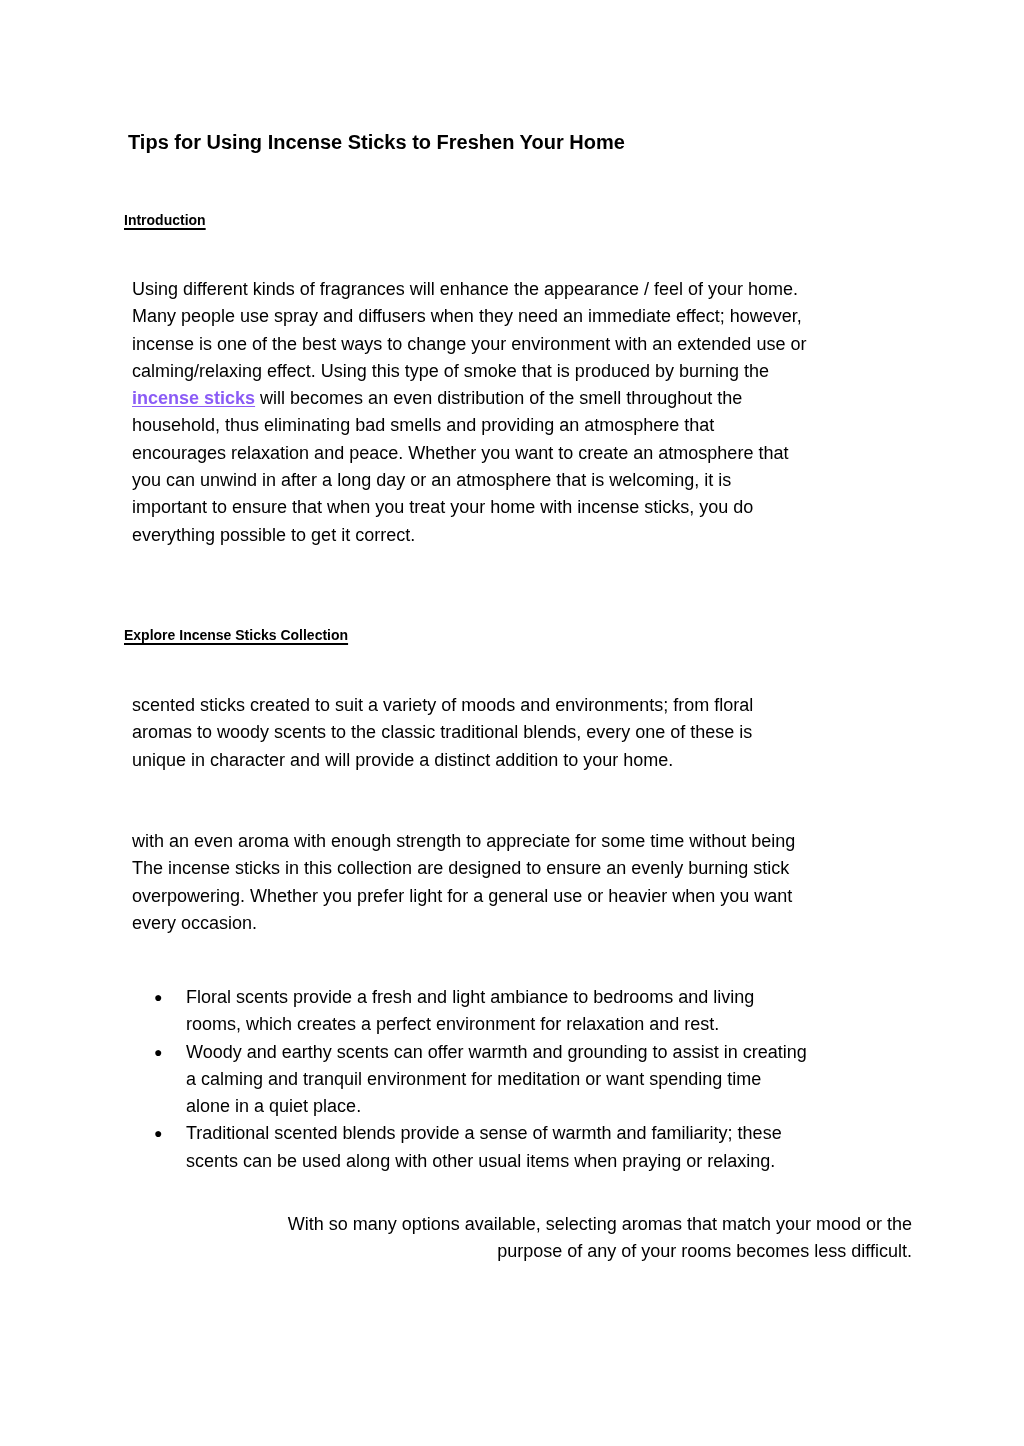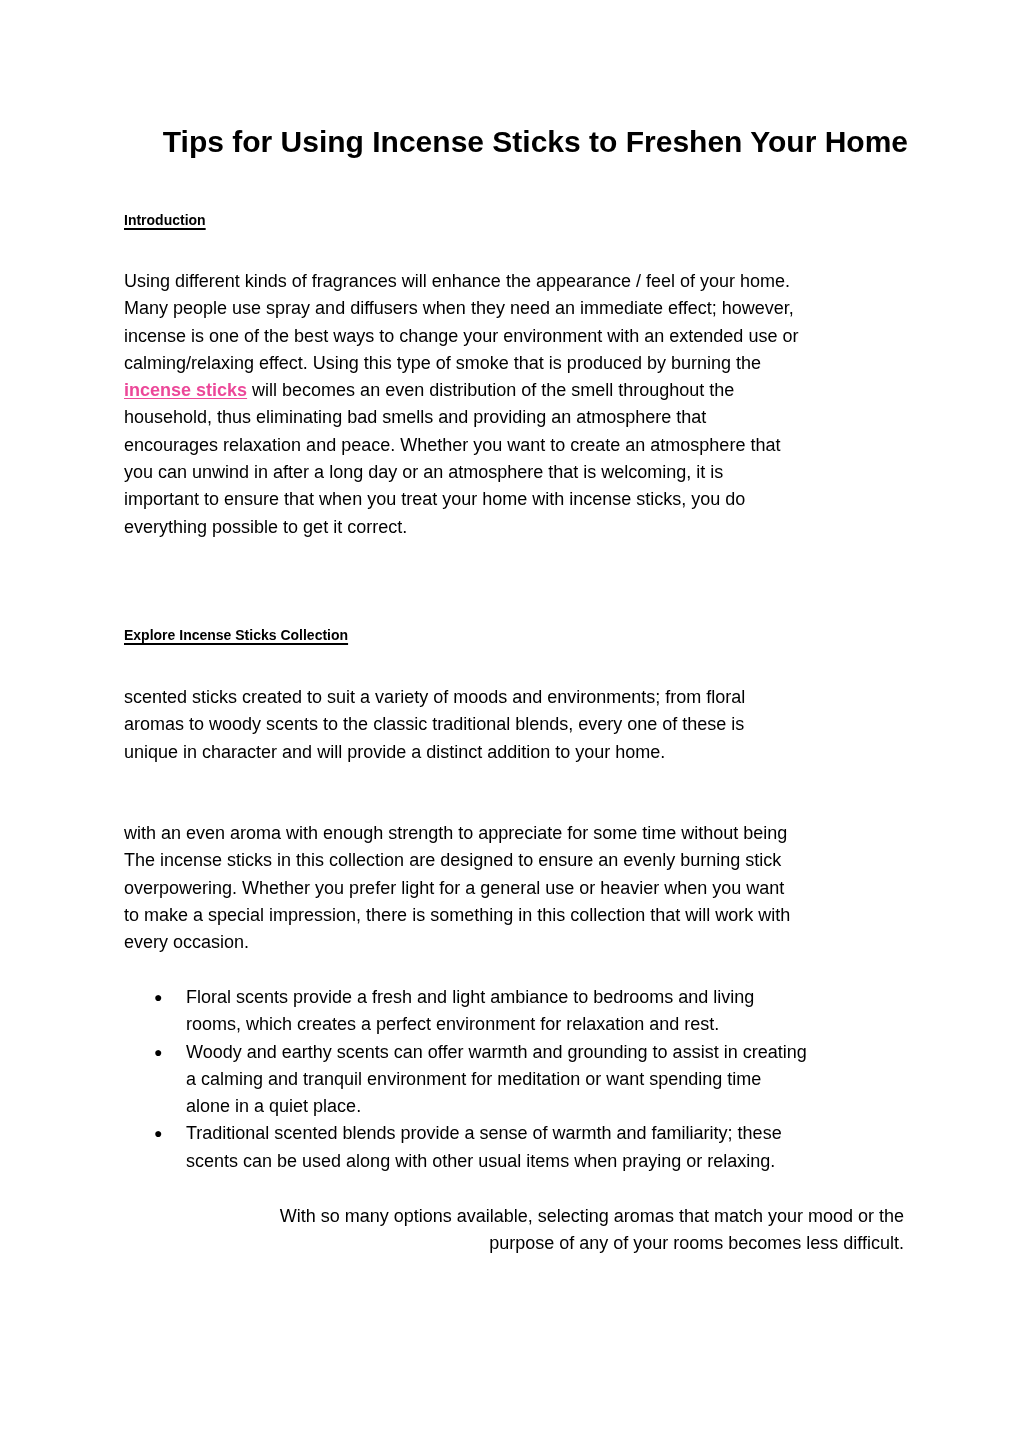--- a/index.html
+++ b/index.html
@@ -16,25 +16,25 @@
       color: #000000;
     }
     .page {
       position: absolute;
       left: 124px;
       top: 0;
       width: 780px;
     }
     .title {
       position: absolute;
-      left: 12px;
+      left: 4px;
       top: 122px;
       width: 772px;
-      text-align: right;
-      font-size: 30px;
+      text-align: left;
+      font-size: 20px;
       font-weight: bold;
       line-height: 40px;
       margin: 0;
       white-space: nowrap;
     }
     .heading {
       position: absolute;
       left: 0;
       font-size: 14px;
       font-weight: bold;
@@ -44,28 +44,28 @@
       text-underline-offset: 3px;
       text-decoration-thickness: 2px;
       white-space: nowrap;
     }
     .para {
       position: absolute;
       left: 0;
       width: 780px;
       font-size: 18px;
       line-height: 27.3px;
-      margin: 0;
+      margin: 8px;
     }
     .para .line {
       display: block;
       white-space: nowrap;
     }
     .link {
-      color: #ec4899;
+      color: #8b5cf6;
       font-weight: bold;
       text-decoration: underline;
       text-underline-offset: 2px;
       cursor: pointer;
     }
     .list {
       position: absolute;
       left: 0;
       width: 790px;
       margin: 0;
@@ -116,21 +116,20 @@
   <p class="para" style="top:684px;">
     <span class="line">scented sticks created to suit a variety of moods and environments; from floral</span>
     <span class="line">aromas to woody scents to the classic traditional blends, every one of these is</span>
     <span class="line">unique in character and will provide a distinct addition to your home.</span>
   </p>
 
   <p class="para" style="top:820px;">
     <span class="line">with an even aroma with enough strength to appreciate for some time without being</span>
     <span class="line">The incense sticks in this collection are designed to ensure an evenly burning stick</span>
     <span class="line">overpowering. Whether you prefer light for a general use or heavier when you want</span>
-    <span class="line">to make a special impression, there is something in this collection that will work with</span>
     <span class="line">every occasion.</span>
   </p>
 
   <ul class="list" style="top:984px;">
     <li>
       <span class="bullet">●</span>
       <span class="line">Floral scents provide a fresh and light ambiance to bedrooms and living</span>
       <span class="line">rooms, which creates a perfect environment for relaxation and rest.</span>
     </li>
     <li>

